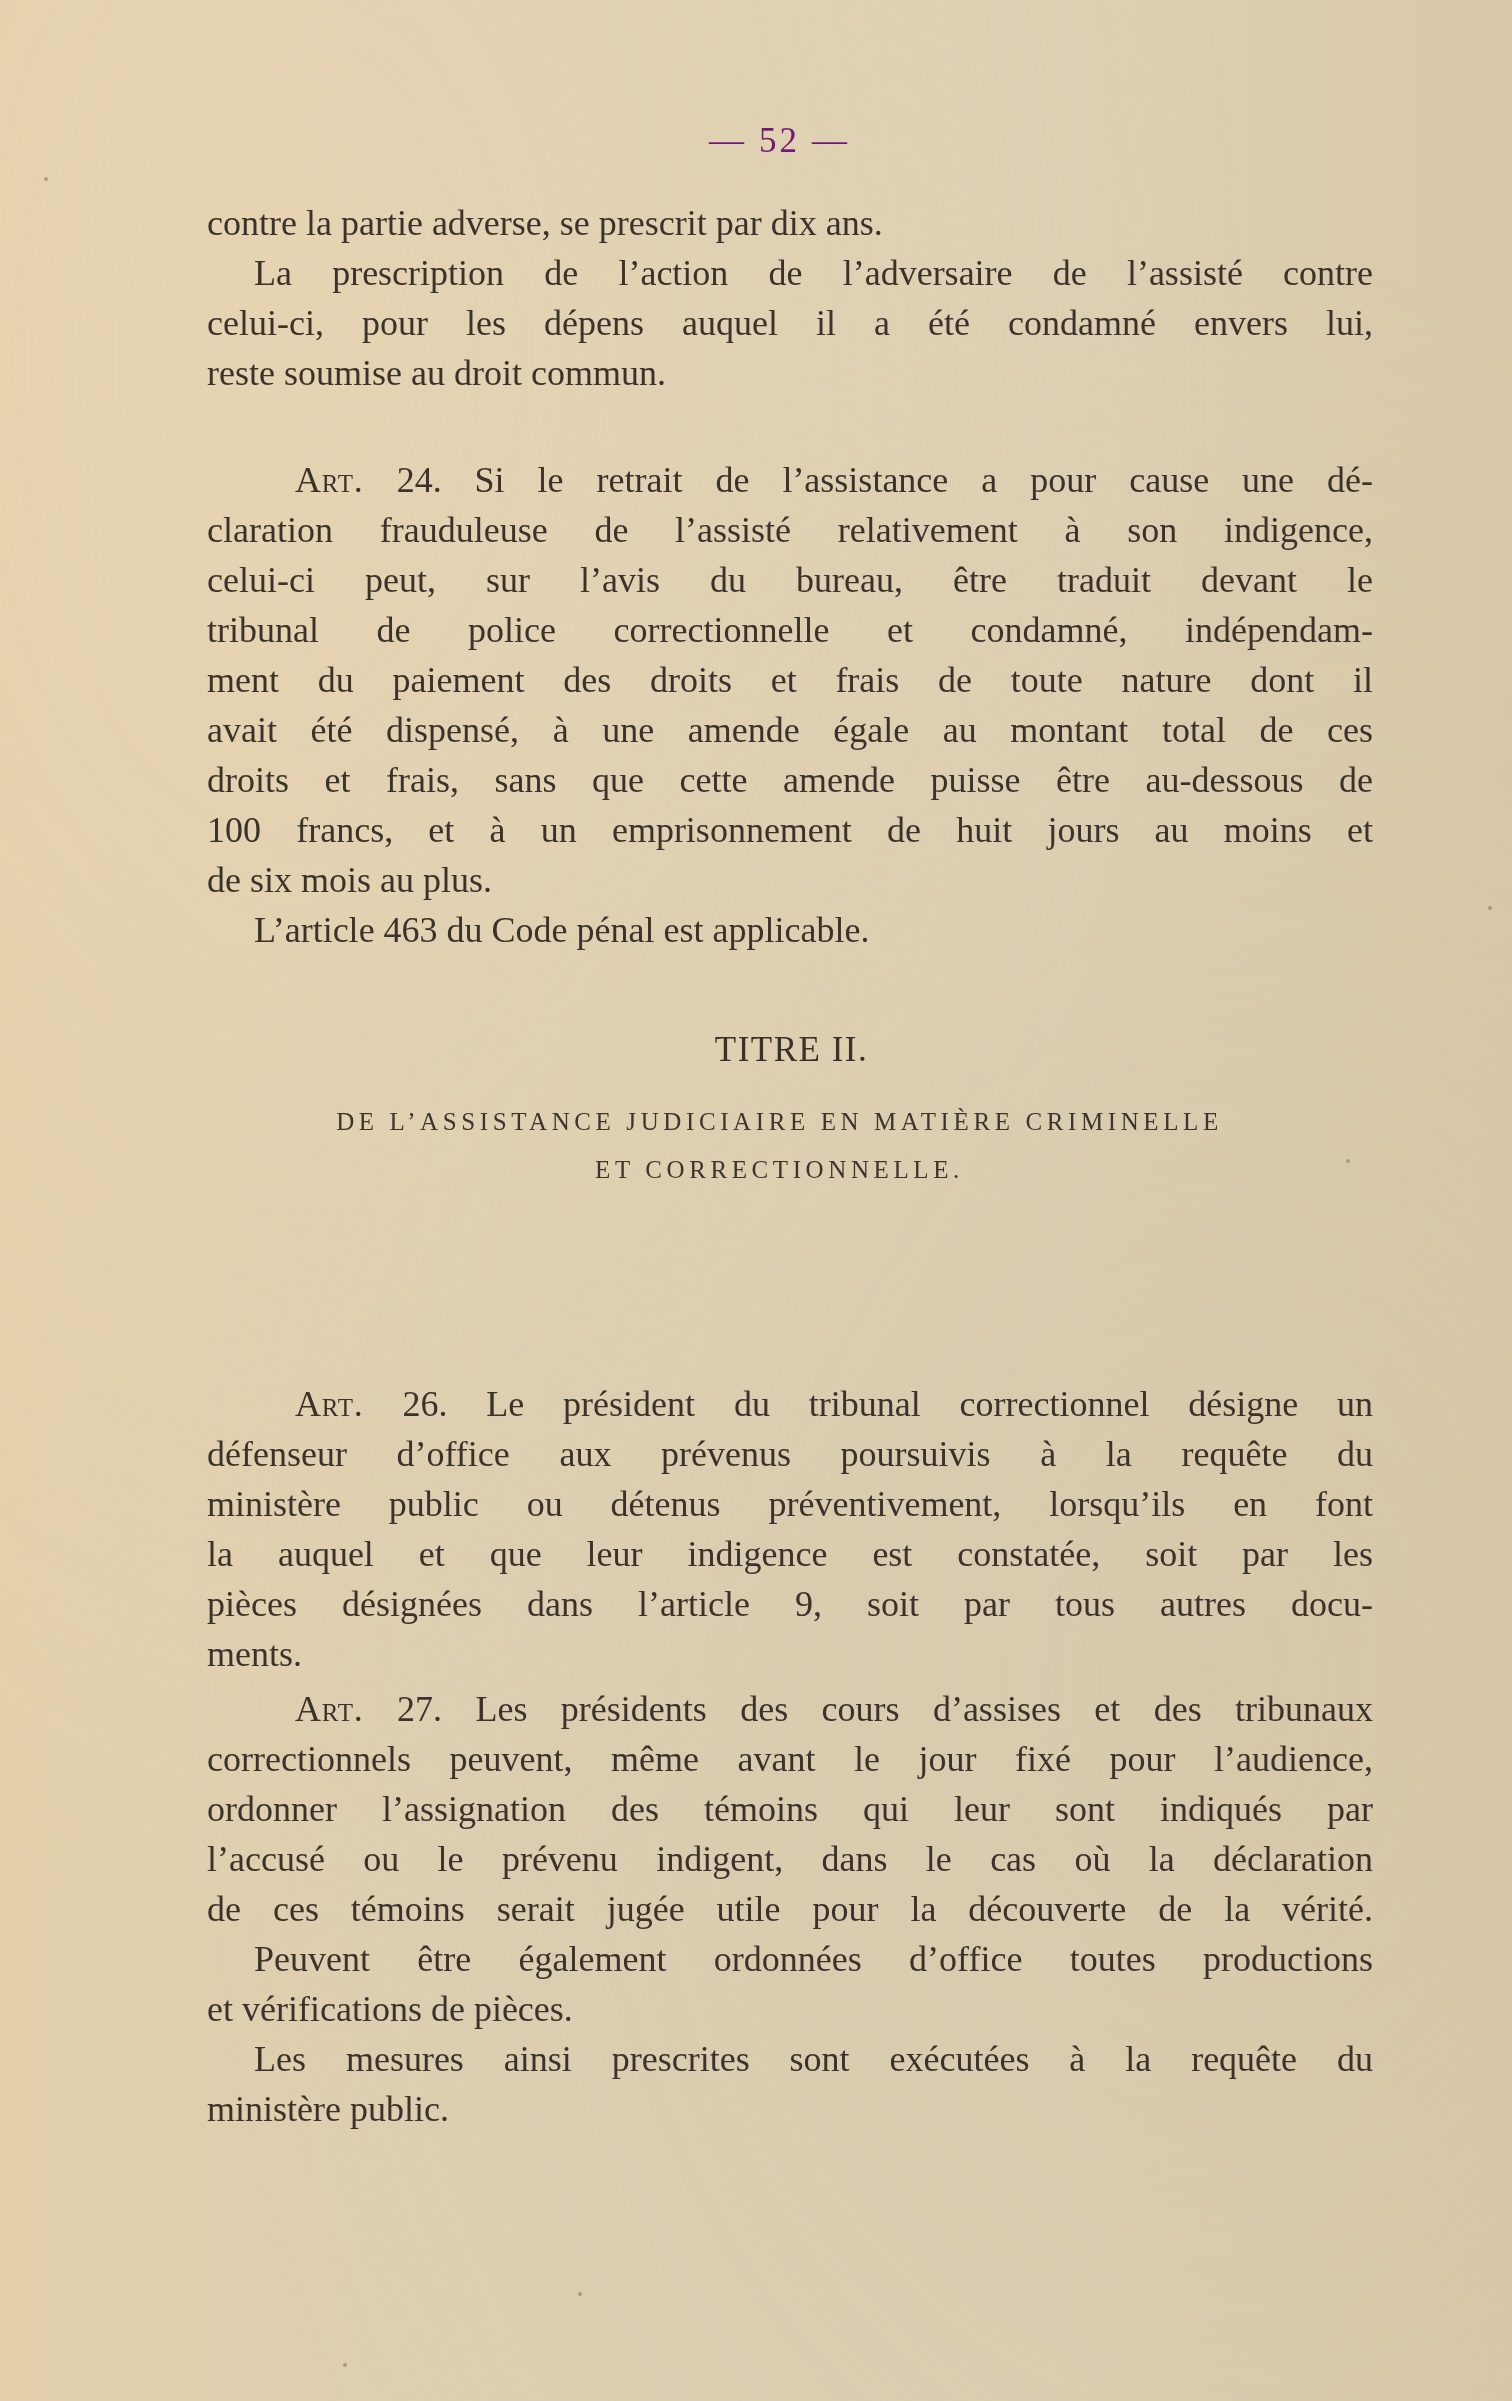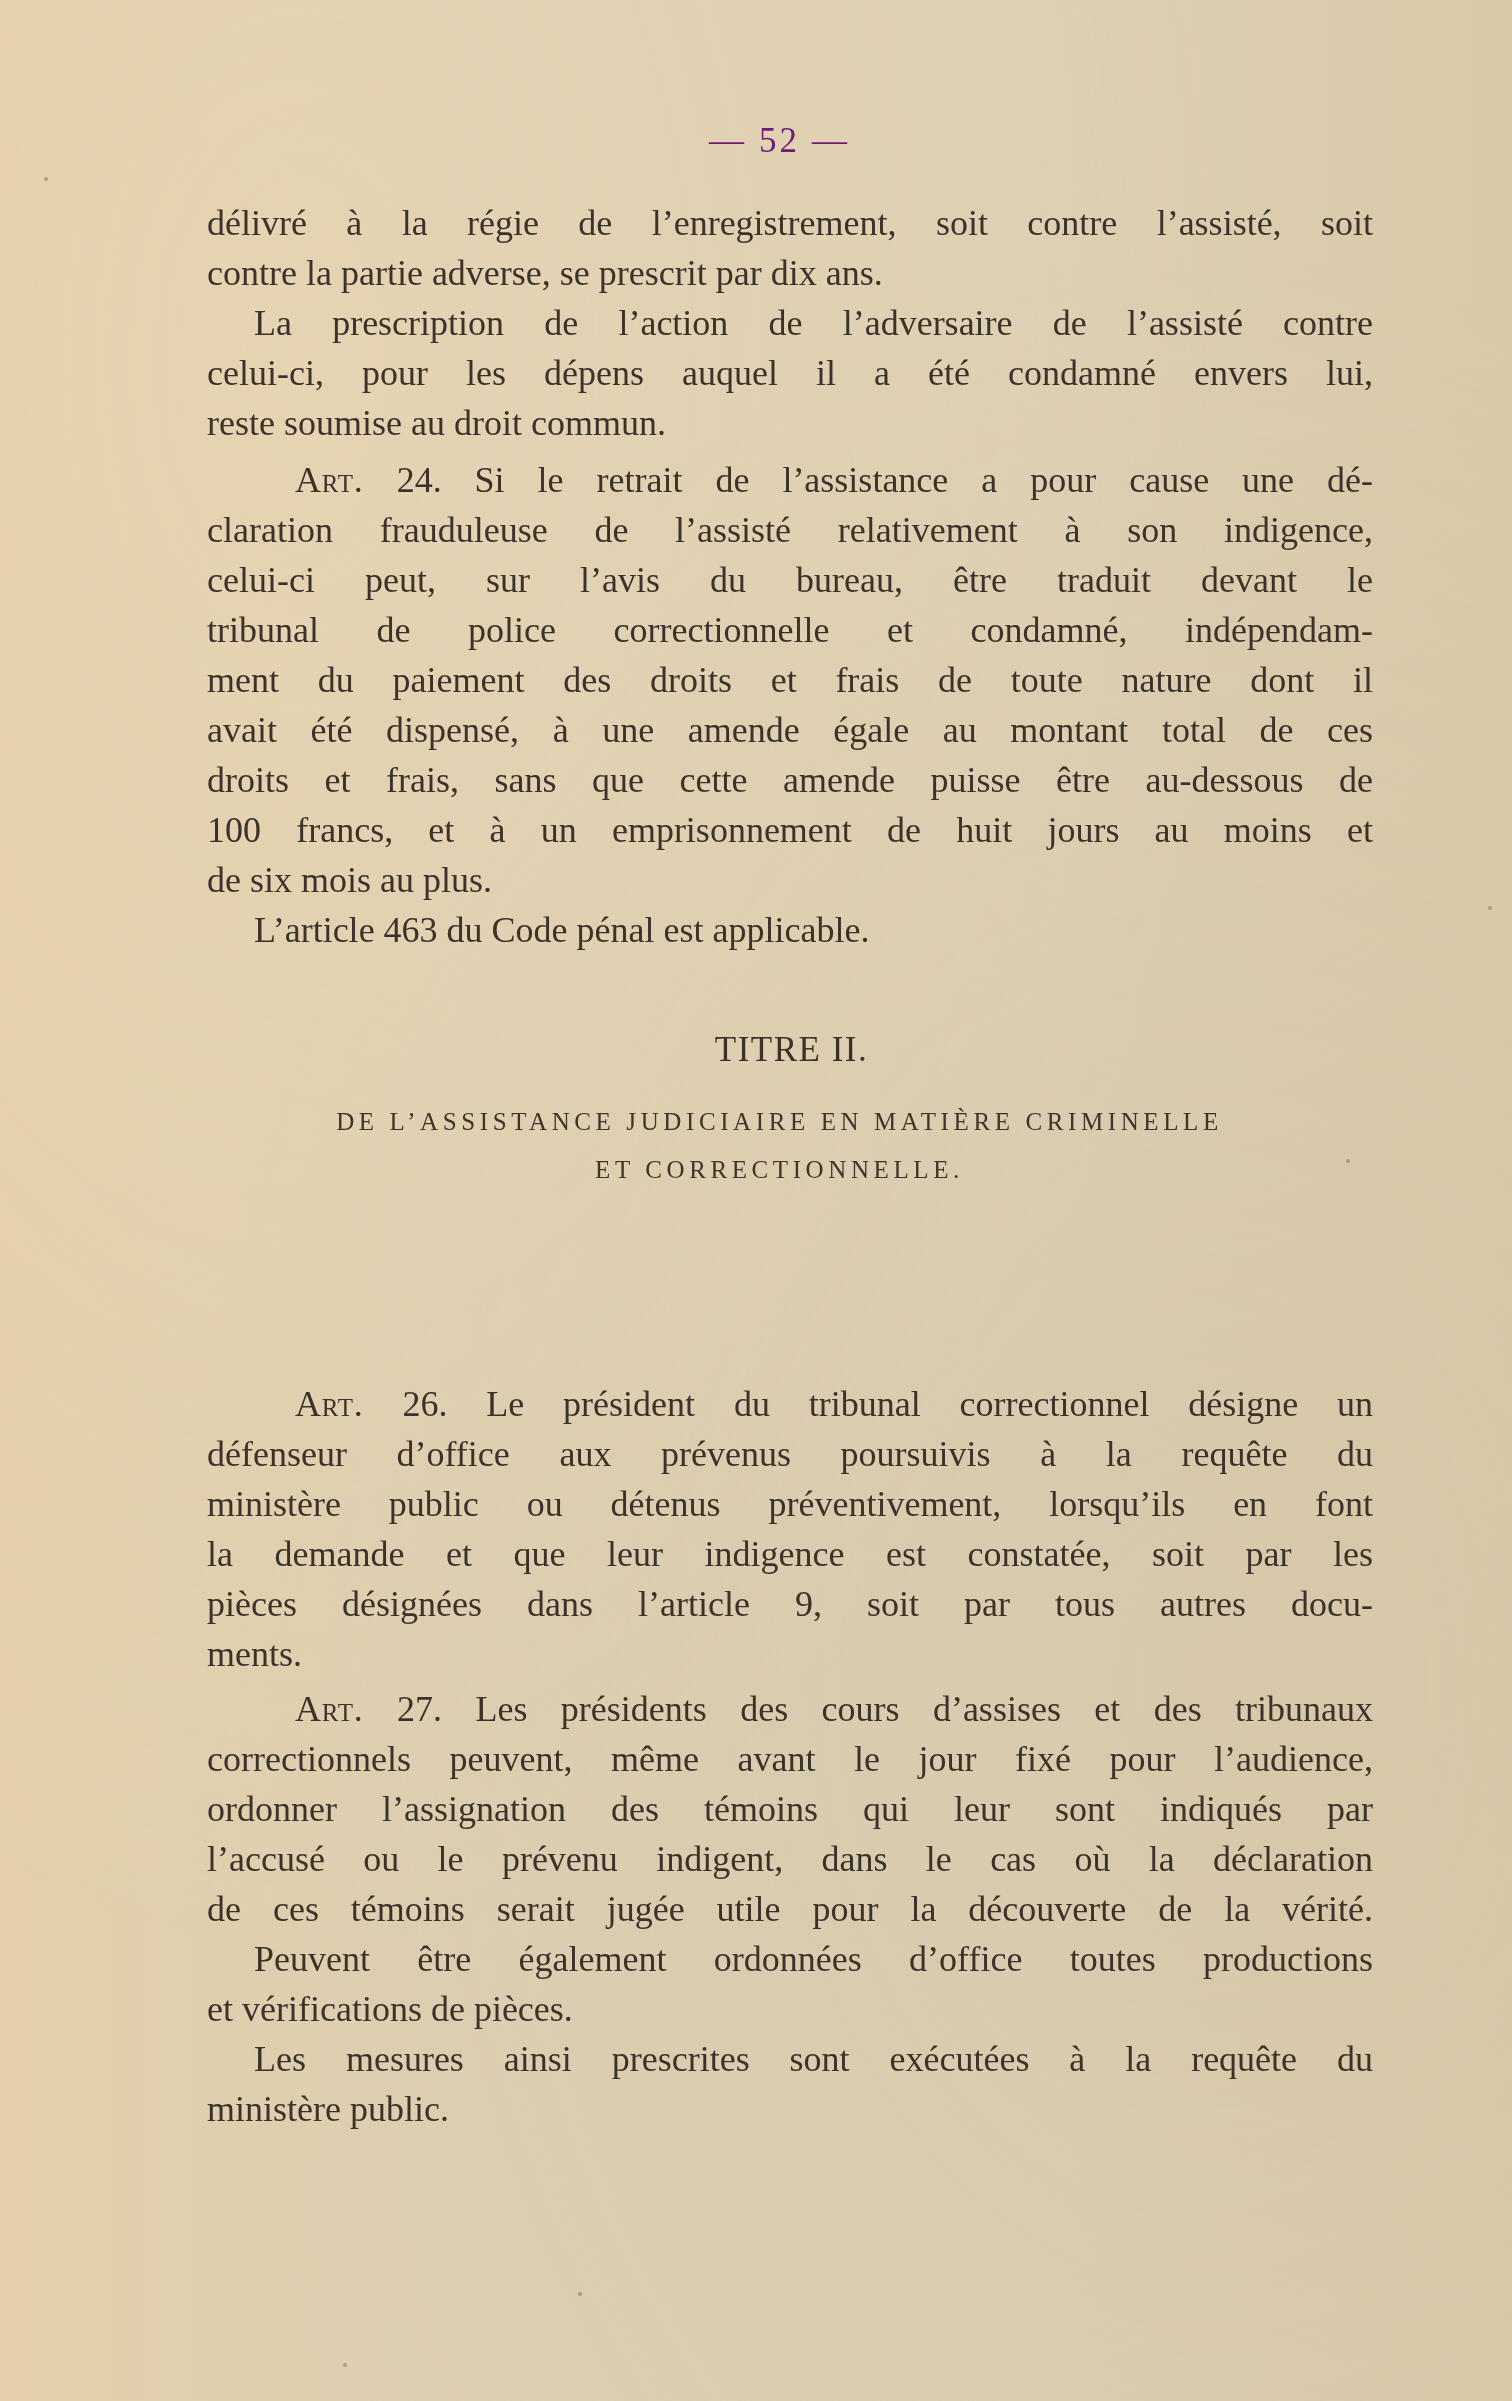--- a/index.html
+++ b/index.html
@@ -96,21 +96,20 @@
     }
   </style>
 </head>
 <body>
 
 <div class="page">
 
   <div class="folio">— 52 —</div>
 
   <div class="text-block" style="top:198px;">
-    <span class="line">délivré à la régie de l’enregistrement, soit contre l’assisté, soit</span>
     <span class="line last">contre la partie adverse, se prescrit par dix ans.</span>
     <span class="line indent">La prescription de l’action de l’adversaire de l’assisté contre</span>
     <span class="line">celui-ci, pour les dépens auquel il a été condamné envers lui,</span>
     <span class="line last">reste soumise au droit commun.</span>
   </div>
 
   <div class="text-block" style="top:455px;">
     <span class="line indent">
       <span class="art-label">Art.</span>
       <span>24.</span>
@@ -133,21 +132,21 @@
 
 
   <div class="text-block" style="top:1379px;">
     <span class="line indent">
       <span class="art-label">Art.</span>
       <span>26.</span>
       <span>Le président du tribunal correctionnel désigne un</span>
     </span>
     <span class="line">défenseur d’office aux prévenus poursuivis à la requête du</span>
     <span class="line">ministère public ou détenus préventivement, lorsqu’ils en font</span>
-    <span class="line">la demande et que leur indigence est constatée, soit par les</span>
+    <span class="line">la auquel et que leur indigence est constatée, soit par les</span>
     <span class="line">pièces désignées dans l’article 9, soit par tous autres docu-</span>
     <span class="line last">ments.</span>
   </div>
 
   <div class="text-block" style="top:1684px;">
     <span class="line indent">
       <span class="art-label">Art.</span>
       <span>27.</span>
       <span>Les présidents des cours d’assises et des tribunaux</span>
     </span>

